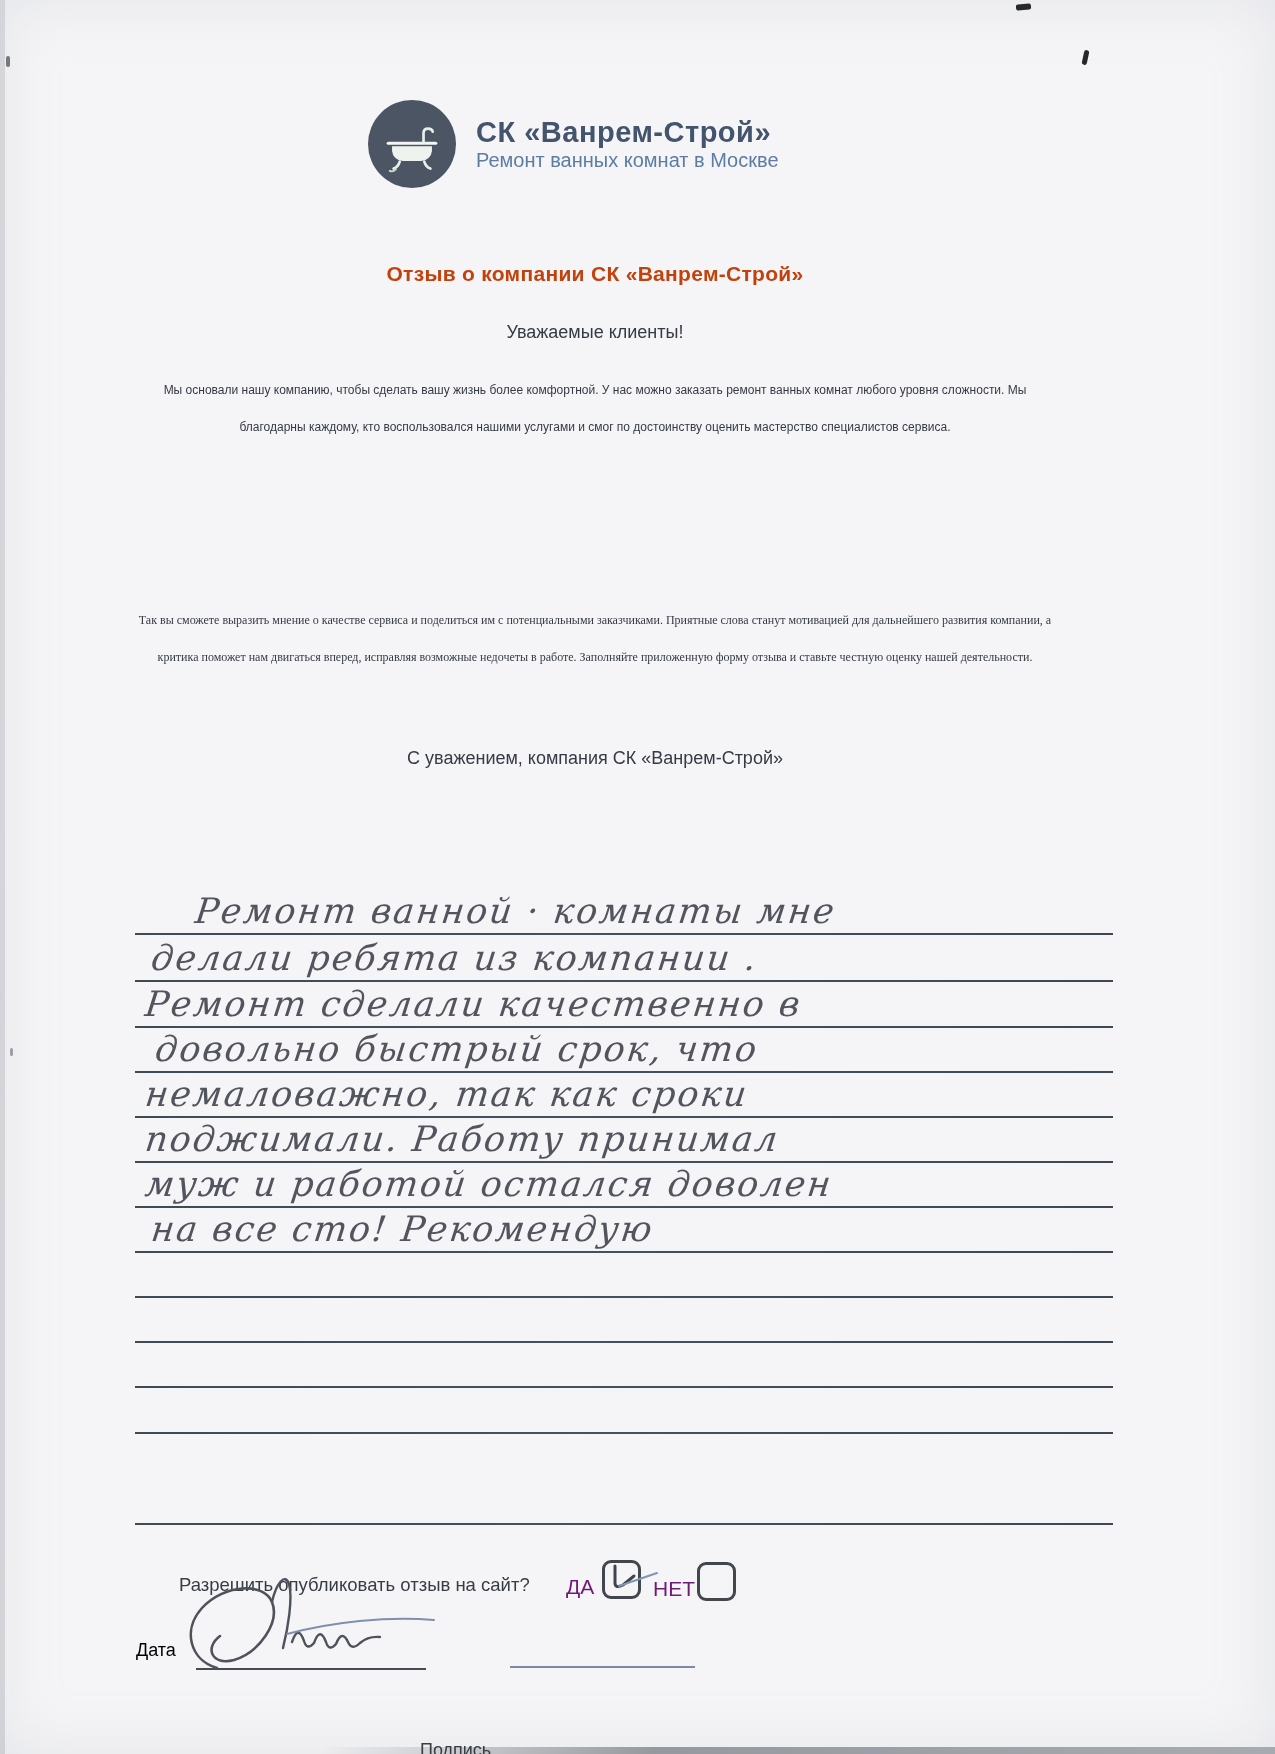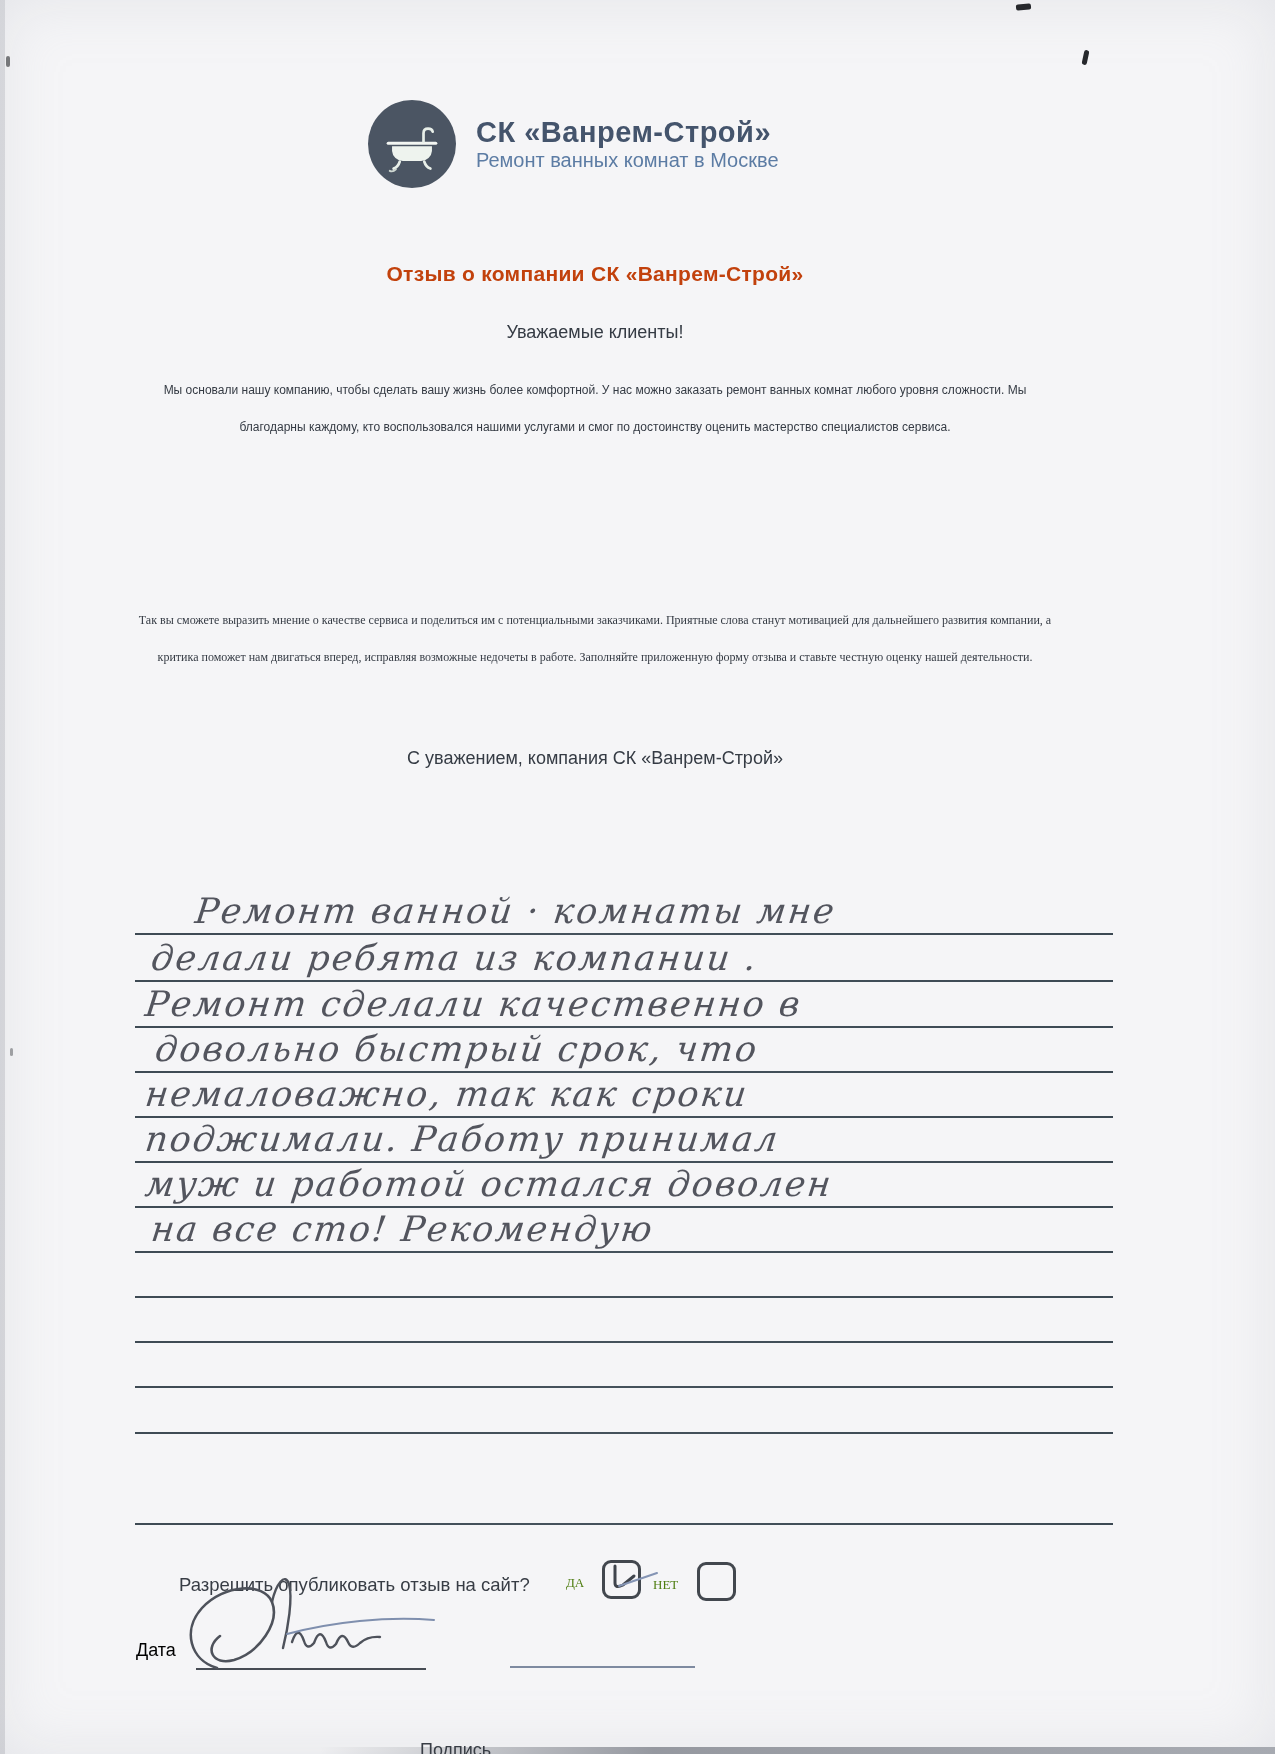--- a/index.html
+++ b/index.html
@@ -46,21 +46,21 @@
 
   
   .rule{position:absolute;left:135px;width:978px;height:2px;
     background:linear-gradient(90deg,#3e4a54 0%,#45525c 45%,#3c4953 100%);}
   .hand{position:absolute;bottom:4px;white-space:nowrap;
     font-family:"DejaVu Serif", serif;font-style:italic;
     font-size:35px;letter-spacing:2px;transform:skewX(-7deg);transform-origin:left bottom;}
 
   
   .question{position:absolute;left:136px;top:1574px;font-size:18.5px;color:#383d45;margin-left:43px;}
-  .chk-label{position:absolute;font-size:13px;color:#4d7c0f;font-family:Liberation Serif, serif;}
+  .chk-label{position:absolute;font-size:21px;color:#701a75;}
   .lbl-yes{left:566px;top:1575px;}
   .lbl-no{left:653px;top:1577px;}
   .checkbox{position:absolute;width:33px;height:33px;border:3px solid #42474e;border-radius:9px;}
   .cb-yes{left:602px;top:1560px;}
   .cb-no{left:697px;top:1562px;}
   .checkbox svg{position:absolute;left:0;top:0;overflow:visible;}
 
   
   .date-label{position:absolute;left:136px;top:1640px;font-size:18px;color:#000000;}
   .date-line{position:absolute;left:196px;top:1668px;width:230px;height:2px;background:#474c54;}

